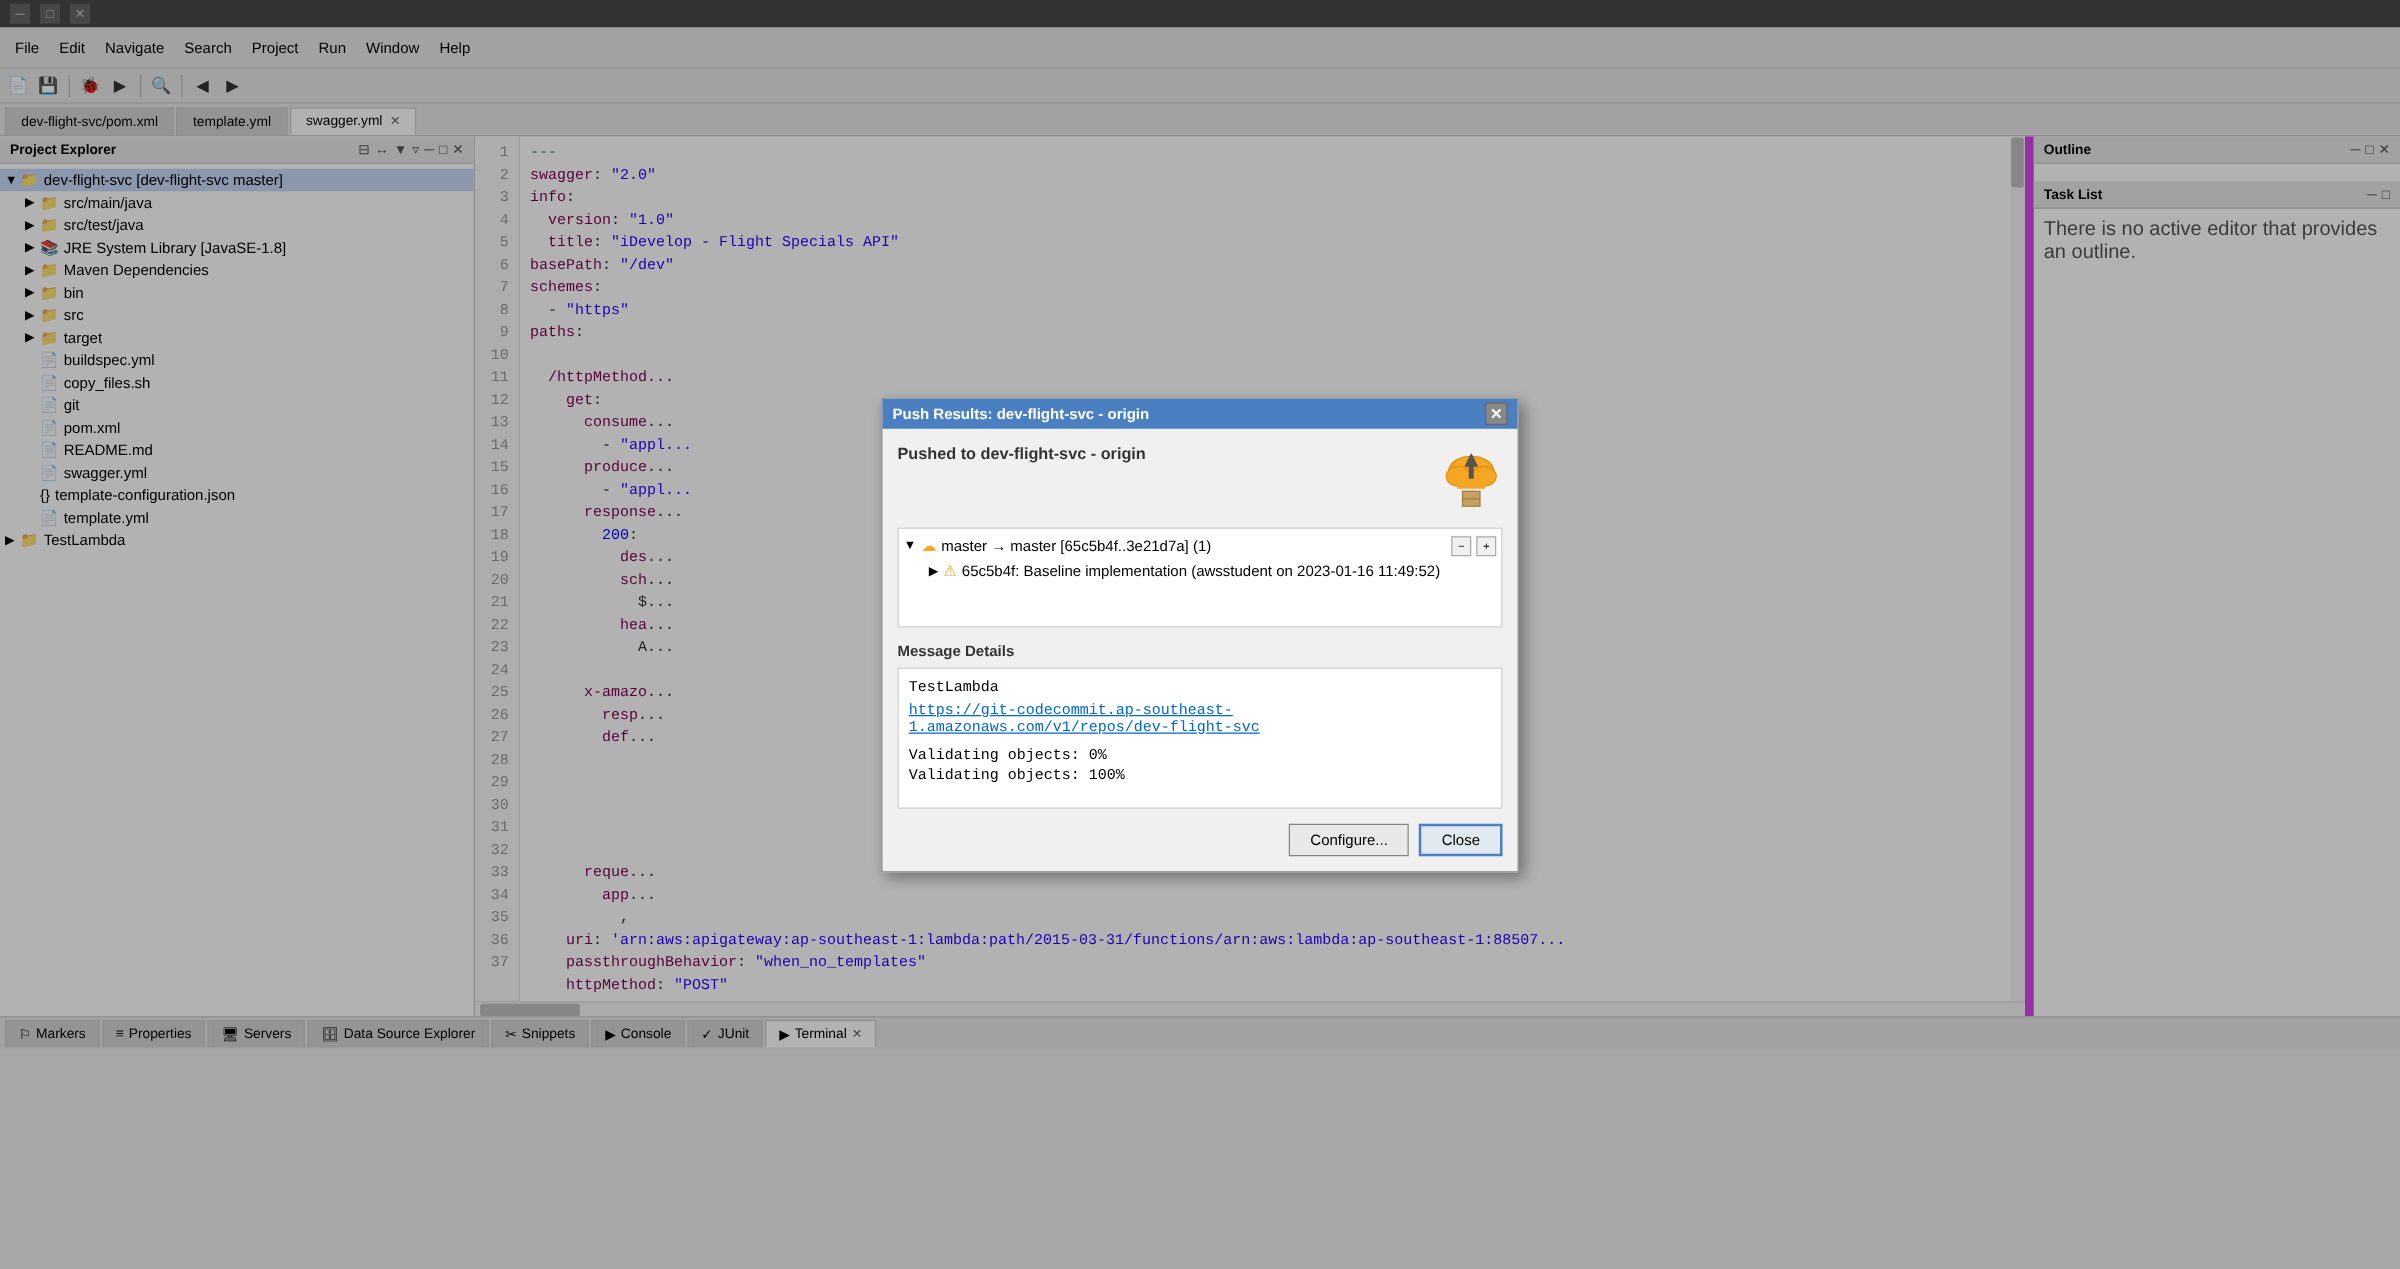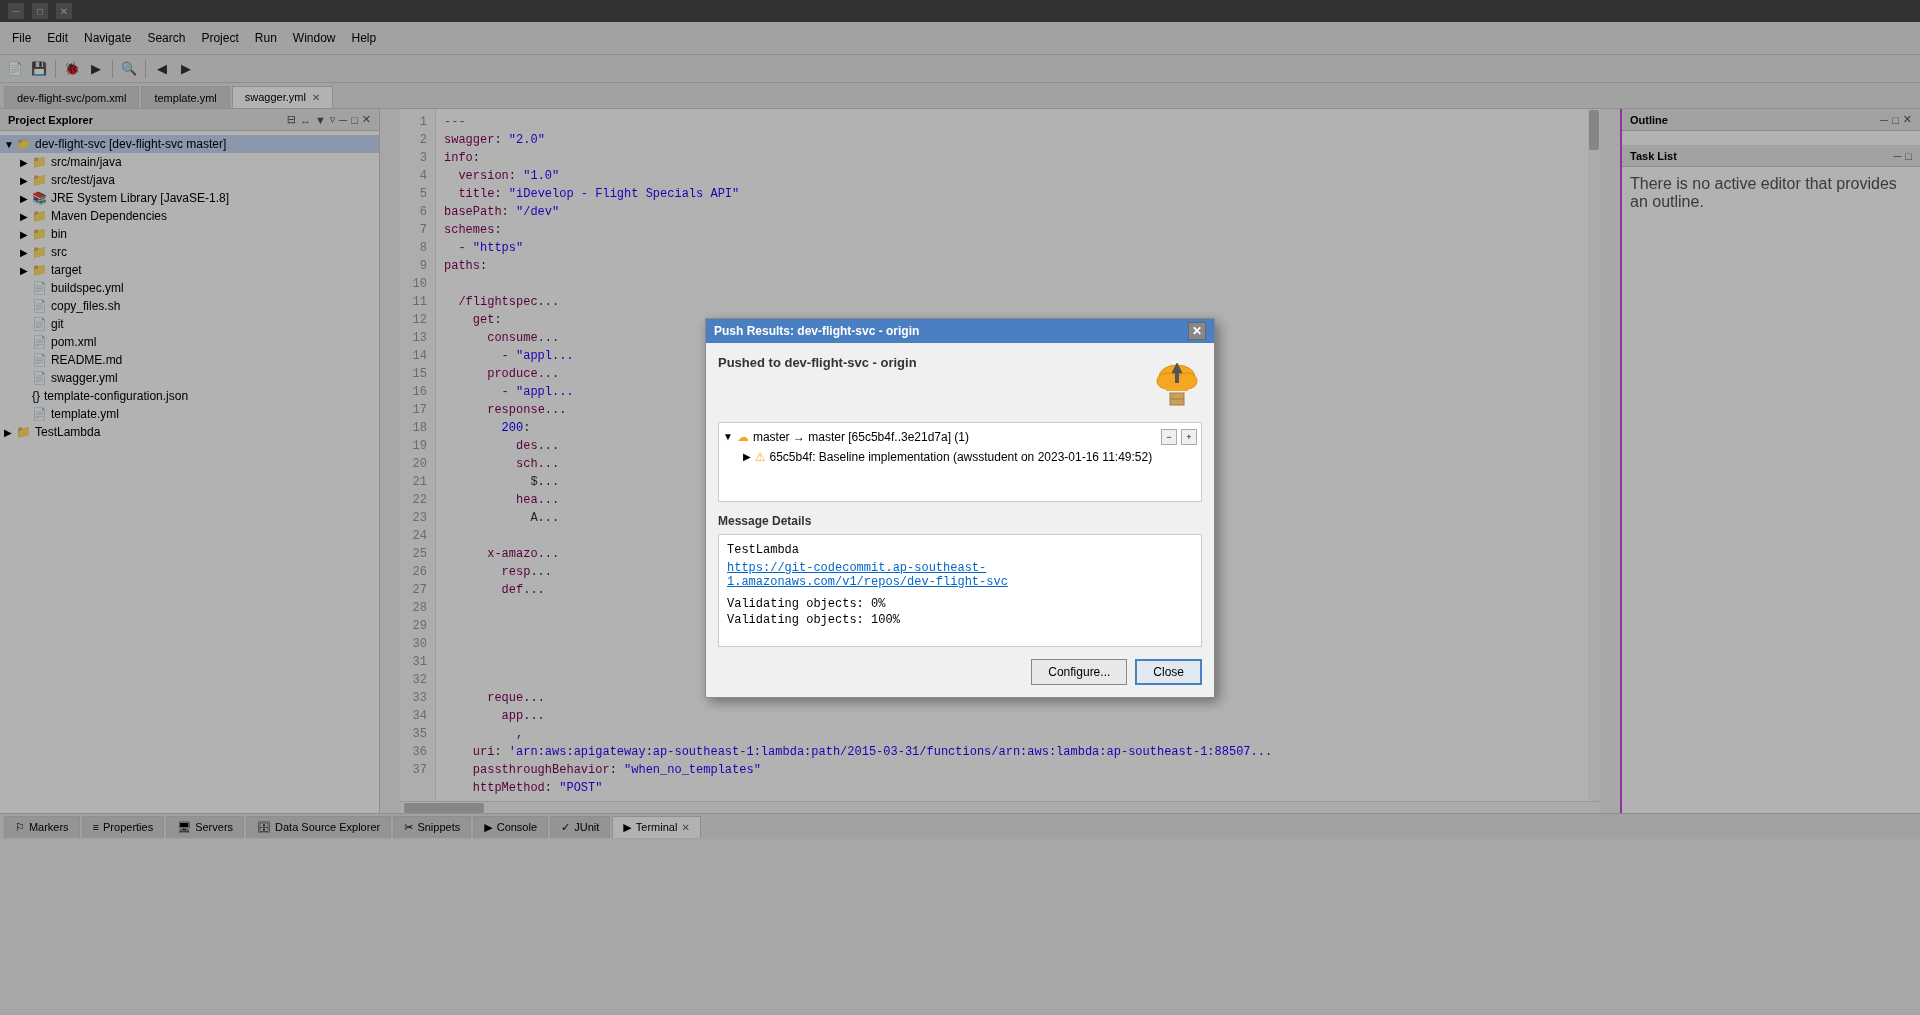--- a/index.html
+++ b/index.html
@@ -92,21 +92,20 @@
       background: #fff;
       border-bottom: 1px solid #fff;
     }
     .tab-close { font-size: 10px; color: #666; cursor: pointer; }
 
     
     .content-area {
       display: flex;
       flex: 1;
       overflow: hidden;
-      gap: 20px;
     }
 
     
     .project-explorer {
       width: 380px;
       background: #fff;
       border-right: 1px solid #ccc;
       display: flex;
       flex-direction: column;
       overflow: hidden;
@@ -184,21 +183,21 @@
       line-height: 18px;
       overflow: auto;
       white-space: pre;
       color: #333;
     }
 
     
     .outline-panel {
       width: 300px;
       background: #fff;
-      border-left: 2px solid #d946ef;
+      border-left: 7px solid #d946ef;
       display: flex;
       flex-direction: column;
     }
     .outline-content {
       flex: 1;
       padding: 8px;
       font-size: 16px;
       color: #555;
     }
 
@@ -524,21 +523,21 @@
       <div class="code-area"><span class="yaml-comment">---</span>
 <span class="yaml-key">swagger</span>: <span class="yaml-string">"2.0"</span>
 <span class="yaml-key">info</span>:
   <span class="yaml-key">version</span>: <span class="yaml-string">"1.0"</span>
   <span class="yaml-key">title</span>: <span class="yaml-string">"iDevelop - Flight Specials API"</span>
 <span class="yaml-key">basePath</span>: <span class="yaml-string">"/dev"</span>
 <span class="yaml-key">schemes</span>:
   - <span class="yaml-string">"https"</span>
 <span class="yaml-key">paths</span>:
 
-  <span class="yaml-path">/flightspec...</span>
+  <span class="yaml-path">/httpMethod...</span>
     <span class="yaml-key">get</span>:
       <span class="yaml-key">consume</span>...
         - <span class="yaml-string">"appl...</span>
       <span class="yaml-key">produce</span>...
         - <span class="yaml-string">"appl...</span>
       <span class="yaml-key">response</span>...
         <span class="yaml-number">200</span>:
           <span class="yaml-key">des</span>...
           <span class="yaml-key">sch</span>...
             $...

